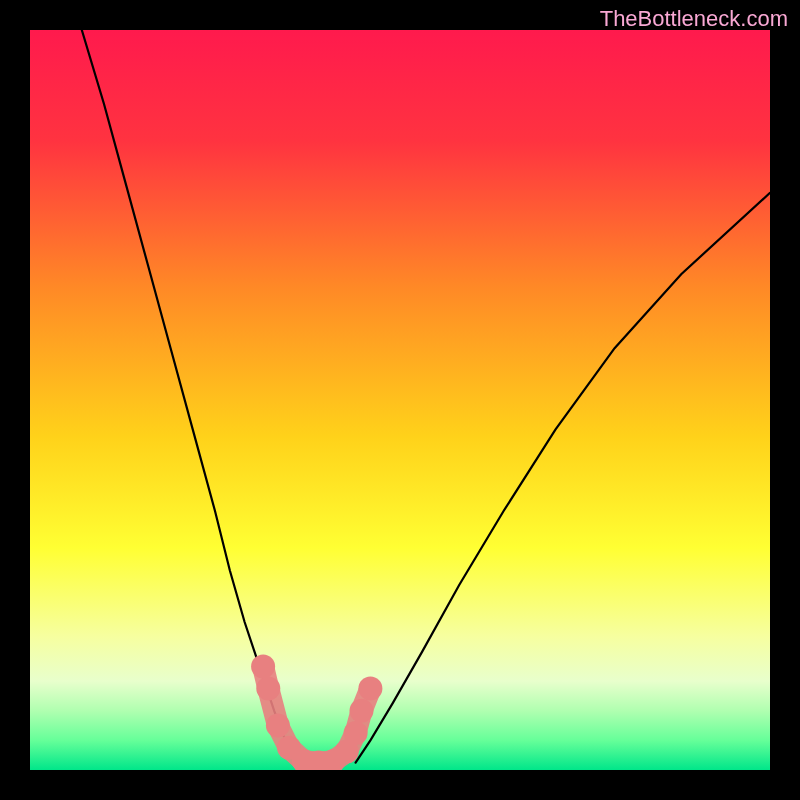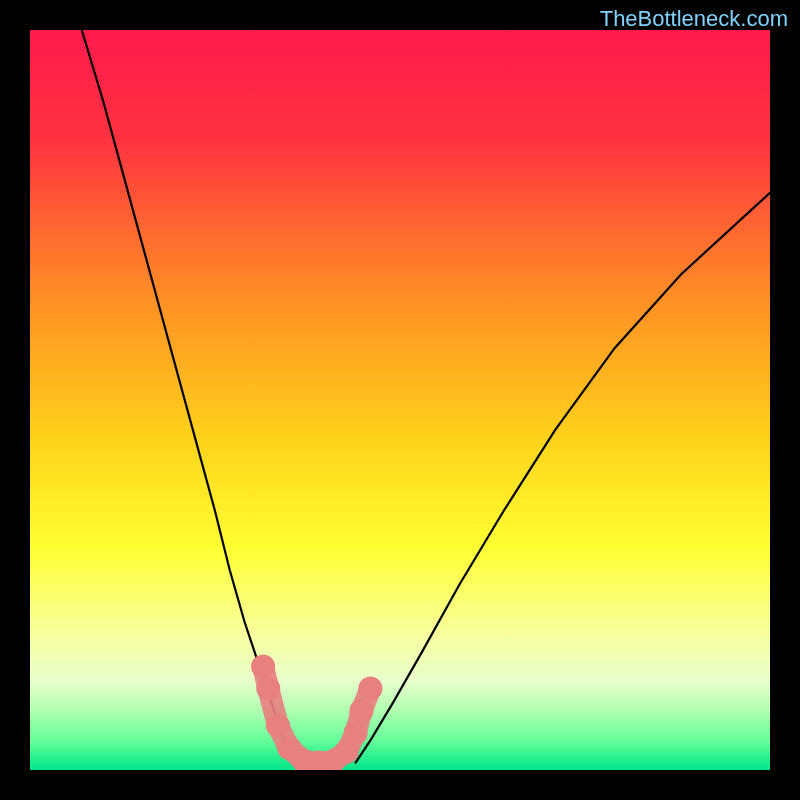--- a/index.html
+++ b/index.html
@@ -10,21 +10,21 @@
     background: #000;
     overflow: hidden;
     position: relative;
   }
   .watermark {
     position: absolute;
     top: 6px;
     right: 12px;
     font-family: Arial, sans-serif;
     font-size: 22px;
-    color: #7dd3fc;
+    color: #f9a8d4;
     z-index: 10;
   }
   .plot-area {
     position: absolute;
     left: 30px;
     top: 30px;
     width: 740px;
     height: 740px;
   }
   .gradient-bg {

